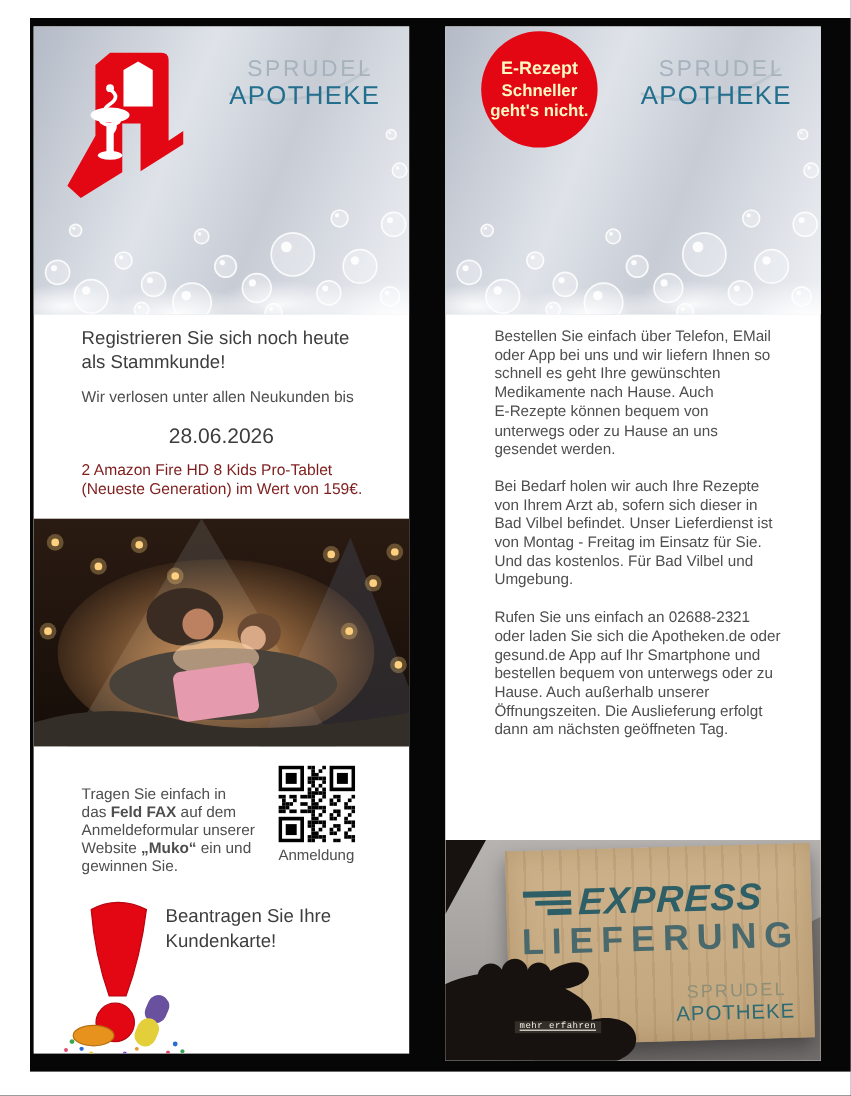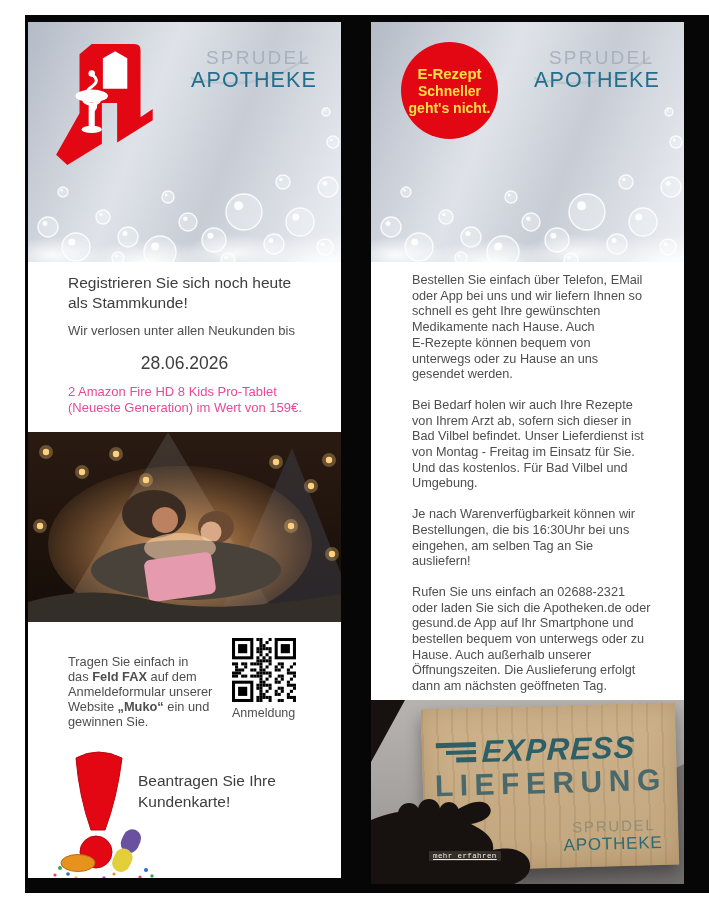--- a/index.html
+++ b/index.html
@@ -32,46 +32,46 @@
   .wordmark{position:absolute;top:26px;right:16px;width:134px;line-height:1;}
   .wordmark .swoosh{position:absolute;left:-4px;top:7px;width:128px;height:30px;opacity:.75;}
   .wm1{display:block;padding-left:15px;font-size:19px;letter-spacing:2.2px;color:#a7b2bd;font-weight:400;position:relative;}
   .wm2{display:block;margin-top:3px;font-size:21.5px;letter-spacing:1.1px;color:#216e8d;font-weight:400;position:relative;}
 
   
   .apo-logo{position:absolute;left:25px;top:20px;width:112px;height:124px;}
 
   
   .badge{
-    position:absolute;left:30px;top:20px;width:97px;height:97px;border-radius:50%;
-    background:#e30613;color:#fde047;display:flex;flex-direction:column;align-items:center;justify-content:center;
+    position:absolute;left:30px;top:4px;width:97px;height:97px;border-radius:50%;
+    background:#e30613;color:#fef9c3;display:flex;flex-direction:column;align-items:center;justify-content:center;
     text-align:center;font-weight:bold;
   }
   .badge .b1{font-size:15px;line-height:18px;}
   .badge .b2{font-size:14px;line-height:17px;}
   .badge .b3{font-size:14px;line-height:17px;}
 
   
   .pre{white-space:pre-line;}
   .headline{position:absolute;left:40px;top:251px;font-size:15.5px;line-height:20px;color:#3d3d3d;}
   .subline{position:absolute;left:40px;top:301px;font-size:13px;color:#4e4e4e;}
   .date{position:absolute;left:0;top:331px;width:100%;text-align:center;font-size:17.5px;color:#3d3d3d;}
-  .prize{position:absolute;left:40px;top:362px;font-size:13px;line-height:16px;color:#ec4899;}
+  .prize{position:absolute;left:40px;top:362px;font-size:13px;line-height:16px;color:#7f1d1d;}
 
   .photo-tent{position:absolute;left:0;top:410px;width:313px;height:190px;}
   .photo-tent svg{display:block;width:313px;height:190px;}
 
   .fax-text{position:absolute;left:40px;top:617px;width:168px;font-size:12.8px;line-height:15px;color:#4e4e4e;}
   .fax-text .b{font-weight:bold;}
   .qr{position:absolute;left:204px;top:616px;width:64px;height:64px;background:#fff;}
   .qr svg{display:block;width:64px;height:64px;}
   .qr-label{position:absolute;left:204px;top:684px;font-size:12.5px;color:#4e4e4e;}
 
   .excl{position:absolute;left:18px;top:728px;width:112px;height:132px;}
-  .card-head{position:absolute;left:110px;top:731px;font-size:15.5px;line-height:21px;color:#3d3d3d;margin-top:17px;}
+  .card-head{position:absolute;left:110px;top:731px;font-size:15.5px;line-height:21px;color:#3d3d3d;}
   .card-text{position:absolute;left:110px;top:785px;font-size:15.5px;line-height:21px;color:#3d3d3d;}
 
   
   .bodycopy{position:absolute;left:41px;top:251px;width:258px;}
   .bodycopy p{margin:0 0 15px 0;font-size:12.7px;line-height:15.7px;color:#4e4e4e;white-space:pre-line;}
 
   
   .photo-express{
     position:absolute;left:0;top:678px;width:313px;height:184px;overflow:hidden;
     background:linear-gradient(180deg,#b6b3b1 0%,#a5a19f 55%,#949090 100%);
@@ -479,24 +479,20 @@
 Medikamente nach Hause. Auch
 E-Rezepte können bequem von
 unterwegs oder zu Hause an uns
 gesendet werden.</p>
       <p>Bei Bedarf holen wir auch Ihre Rezepte
 von Ihrem Arzt ab, sofern sich dieser in
 Bad Vilbel befindet. Unser Lieferdienst ist
 von Montag - Freitag im Einsatz für Sie.
 Und das kostenlos. Für Bad Vilbel und
 Umgebung.</p>
-      <p>Je nach Warenverfügbarkeit können wir
-Bestellungen, die bis 16:30Uhr bei uns
-eingehen, am selben Tag an Sie
-ausliefern!</p>
       <p>Rufen Sie uns einfach an 02688-2321
 oder laden Sie sich die Apotheken.de oder
 gesund.de App auf Ihr Smartphone und
 bestellen bequem von unterwegs oder zu
 Hause. Auch außerhalb unserer
 Öffnungszeiten. Die Auslieferung erfolgt
 dann am nächsten geöffneten Tag.</p>
     </div>
 
     <div class="photo-express">

